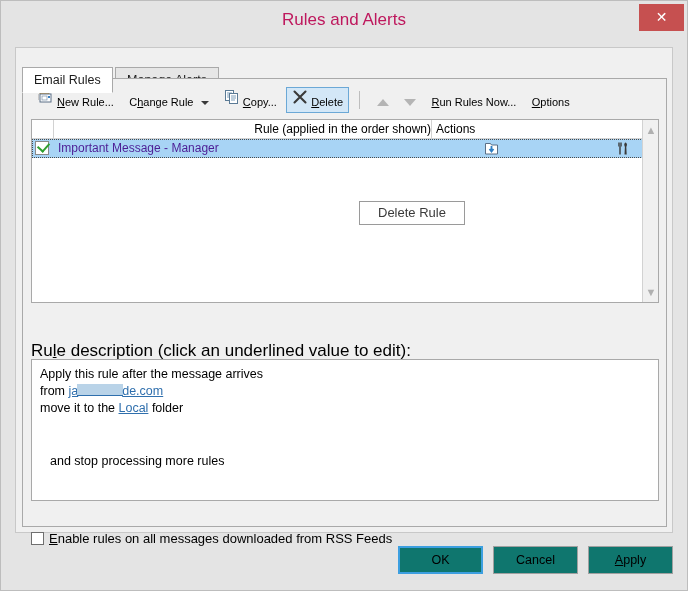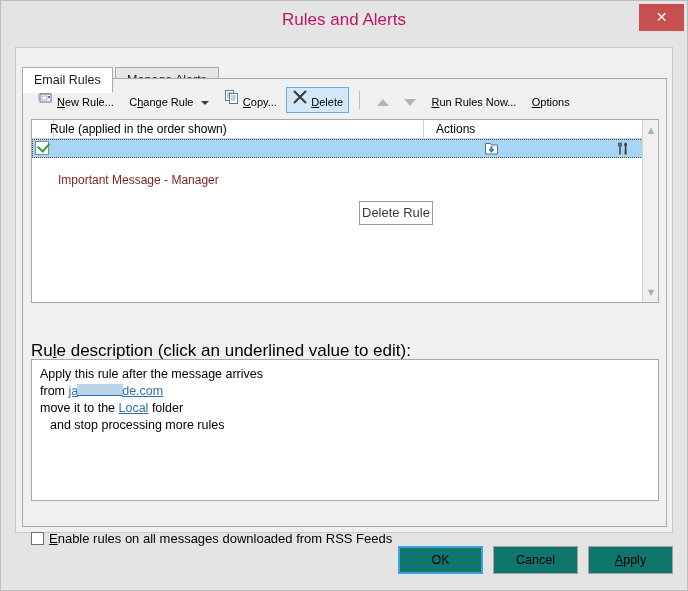--- a/index.html
+++ b/index.html
@@ -190,21 +190,21 @@
     line-height: 18px;
     font-size: 12px;
     padding-left: 4px;
     box-sizing: border-box;
     border-right: 1px solid #d2d2d2;
     color: #000;
     overflow: hidden;
     white-space: nowrap;
   }
   .hcell.c0 { left: 0;   width: 22px; padding-left: 0; }
-  .hcell.c1 { left: 14px; width: 378px; }
+  .hcell.c1 { left: 22px; width: 378px; text-align: right; }
   .hcell.c2 { left: 400px; width: 211px; border-right: none; }
 
   .list-row {
     position: absolute;
     left: 0; top: 19px;
     width: 611px; height: 19px;
     background: #a8d4f5;
     outline: 1px dotted #4a4a4a;
     outline-offset: -1px;
     cursor: pointer;
@@ -223,23 +223,22 @@
     width: 9px; height: 6px;
     border-left: 2px solid #2fa02f;
     border-bottom: 2px solid #2fa02f;
     transform: rotate(-48deg);
   }
   .row-name {
     position: absolute;
     left: 26px; top: 0;
     height: 34px; line-height: 19px;
     font-size: 12px;
-    color: #7f1d1d;
+    color: #4c1d95;
     white-space: nowrap;
-    margin-top: 32px;
   }
   .row-act-move {
     position: absolute;
     left: 452px; top: 2px;
     width: 15px; height: 15px;
   }
   .row-act-tools {
     position: absolute;
     left: 584px; top: 2px;
     width: 15px; height: 15px;
@@ -265,21 +264,21 @@
     cursor: pointer;
   }
   .sb-arrow.up { top: 2px; }
   .sb-arrow.dn { bottom: 2px; }
 
   
   .tooltip {
     position: absolute;
     left: 336px; top: 122px;
     height: 22px; line-height: 22px;
-    padding: 0 2px;
+    padding: 0 18px;
     background: #ffffff;
     border: 1px solid #9a9a9a;
     font-size: 13px;
     color: #3a3a3a;
     z-index: 40;
     white-space: nowrap;
   }
 
   
   .desc-label {
@@ -295,21 +294,21 @@
     background: #ffffff;
     border: 1px solid #a9a9a9;
     box-sizing: border-box;
     padding: 6px 8px;
     font-size: 12.5px;
     line-height: 17px;
     color: #000;
     overflow: hidden;
   }
   .desc-line { white-space: nowrap; }
-  .desc-line.indent { padding-left: 10px; }
+  .desc-line.indent { padding-left: 10px; margin-top: 36px; }
   .dlink {
     color: #2f6fad;
     text-decoration: underline;
     cursor: pointer;
   }
   .redacted {
     display: inline-block;
     width: 46px; height: 11px;
     background: #b9d3e8;
     vertical-align: -1px;

